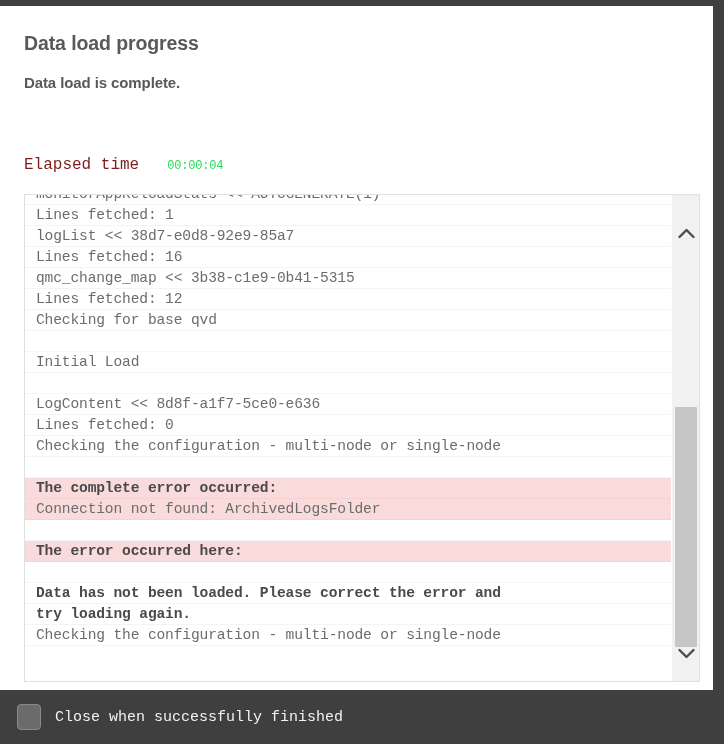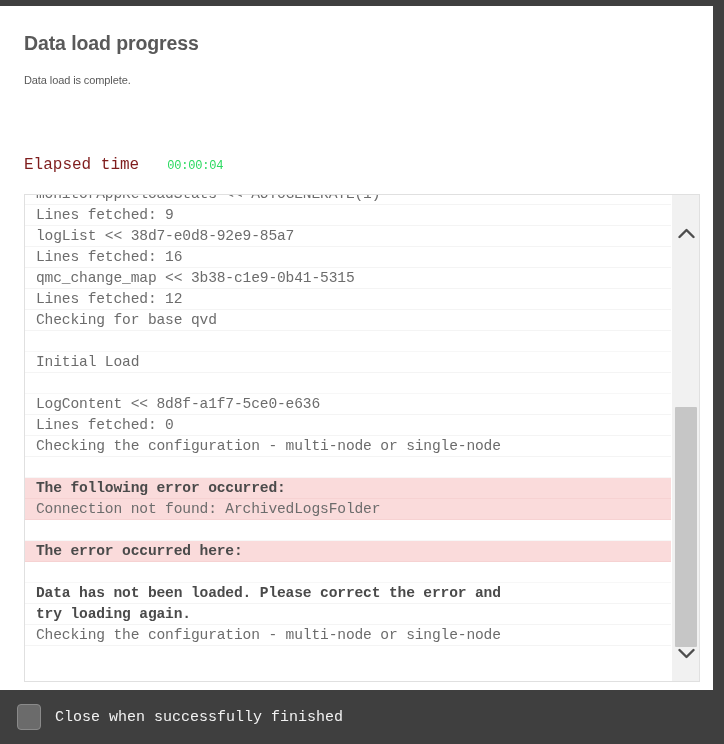--- a/index.html
+++ b/index.html
@@ -65,22 +65,22 @@
     font-size: 19.5px;
     font-weight: bold;
     color: #595959;
     letter-spacing: -0.1px;
     white-space: nowrap;
   }
   #dialog-status {
     position: absolute;
     left: 24px;
     top: 68px;
-    font-size: 11px;
-    font-weight: normal;
+    font-size: 15px;
+    font-weight: bold;
     color: #595959;
     letter-spacing: -0.1px;
     white-space: nowrap;
   }
 
   #elapsed-row {
     position: absolute;
     left: 24px;
     top: 150px;
     height: 24px;
@@ -235,34 +235,34 @@
     <div id="elapsed-row">
       <span id="elapsed-label">Elapsed time</span>
       <span id="elapsed-value">00:00:04</span>
     </div>
 
     <div id="log-panel">
 
       <div id="log-viewport">
         <div id="log-lines">
             <div class="log-line">monitorAppReloadStats &lt;&lt; AUTOGENERATE(1)</div>
-            <div class="log-line">Lines fetched: 9</div>
+            <div class="log-line">Lines fetched: 1</div>
             <div class="log-line">logList &lt;&lt; 38d7-e0d8-92e9-85a7</div>
             <div class="log-line">Lines fetched: 16</div>
             <div class="log-line">qmc_change_map &lt;&lt; 3b38-c1e9-0b41-5315</div>
             <div class="log-line">Lines fetched: 12</div>
             <div class="log-line">Checking for base qvd</div>
             <div class="log-line blank">&nbsp;</div>
             <div class="log-line">Initial Load</div>
             <div class="log-line blank">&nbsp;</div>
             <div class="log-line">LogContent &lt;&lt; 8d8f-a1f7-5ce0-e636</div>
             <div class="log-line">Lines fetched: 0</div>
             <div class="log-line">Checking the configuration - multi-node or single-node</div>
             <div class="log-line blank">&nbsp;</div>
-            <div class="log-line err bold">The following error occurred:</div>
+            <div class="log-line err bold">The complete error occurred:</div>
             <div class="log-line err">Connection not found: ArchivedLogsFolder</div>
             <div class="log-line blank">&nbsp;</div>
             <div class="log-line err bold">The error occurred here:</div>
             <div class="log-line blank">&nbsp;</div>
             <div class="log-line bold">Data has not been loaded. Please correct the error and</div>
             <div class="log-line bold">try loading again.</div>
             <div class="log-line">Checking the configuration - multi-node or single-node</div>
           </div>
       </div>
 

